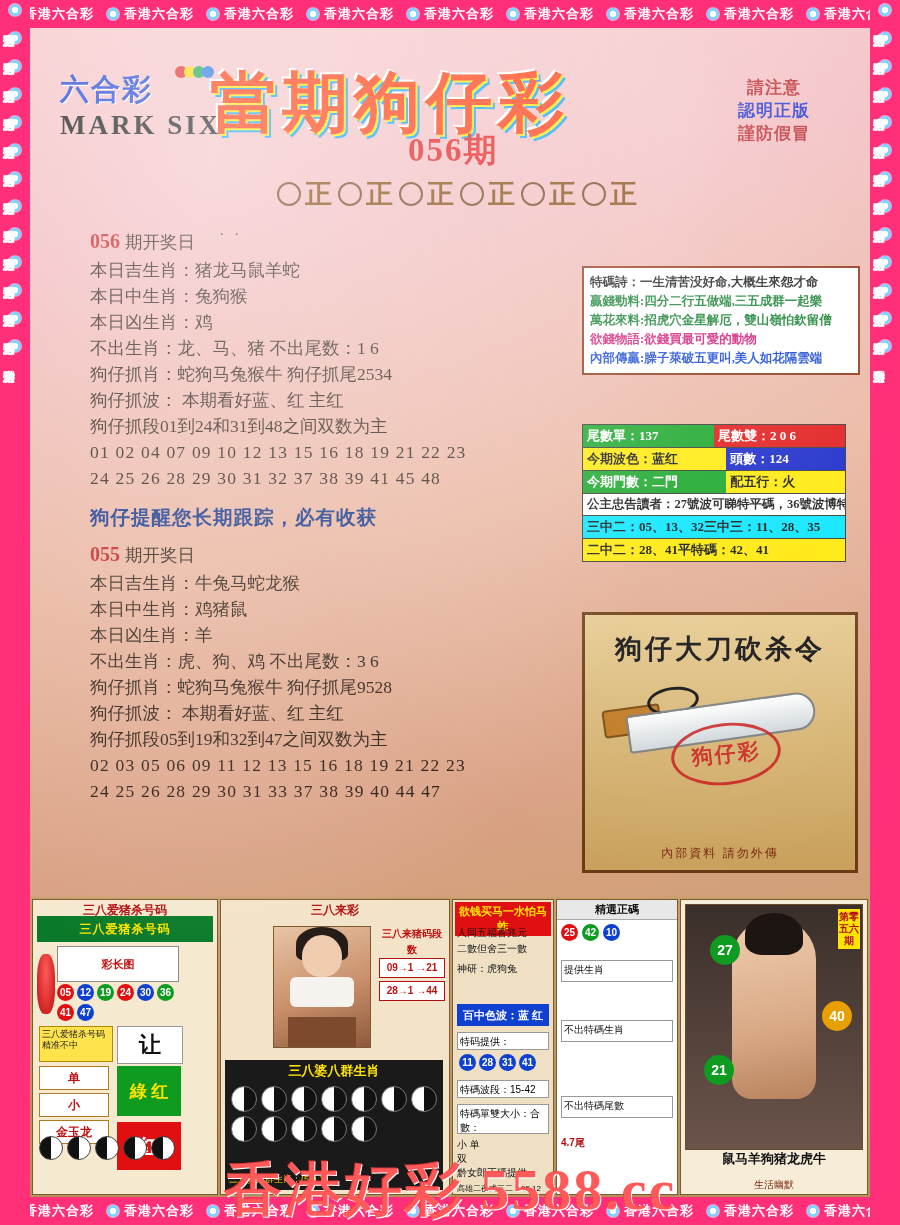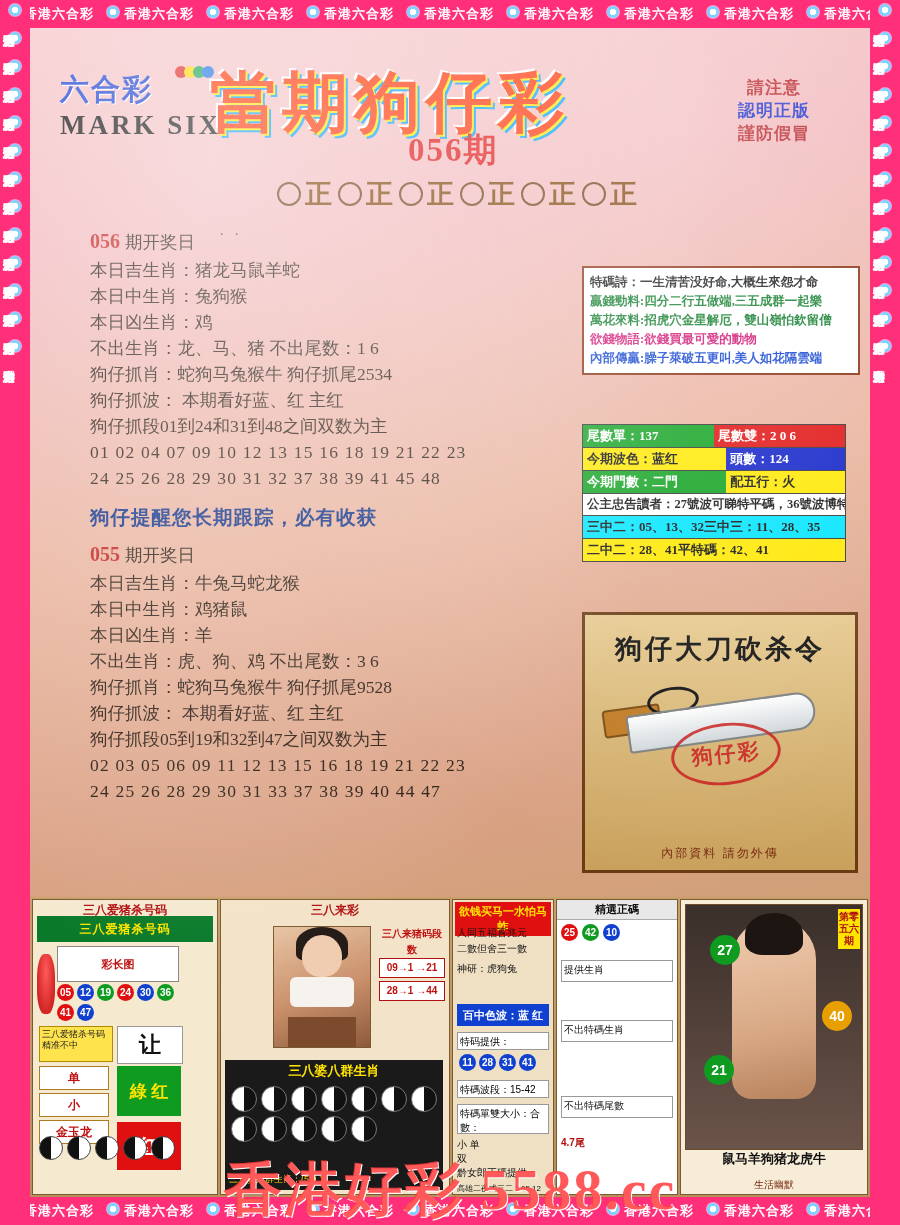--- a/index.html
+++ b/index.html
@@ -15,21 +15,21 @@
   .border-top,.border-bottom{
     position:absolute;left:0;width:900px;height:28px;
     background:#ff2f7a;
     display:flex;align-items:center;overflow:hidden;
     color:#fff;font-size:13px;font-weight:bold;letter-spacing:1px;
   }
   .border-top{top:0;}
   .border-bottom{bottom:0;}
   .border-top .cell,.border-bottom .cell{
     flex:0 0 auto;padding:0 6px;white-space:nowrap;
-    display:flex;align-items:flex-start;gap:4px;
+    display:flex;align-items:center;gap:4px;
   }
   .flower{
     width:14px;height:14px;border-radius:50%;
     background:radial-gradient(circle at 50% 50%,#fff 0 3px,#7fd2ff 3px 6px,#ff9bd0 6px 14px);
     display:inline-block;
   }
   .border-left,.border-right{
     position:absolute;top:0;width:30px;height:1225px;background:#ff2f7a;color:#fff;
     overflow:hidden;
   }

